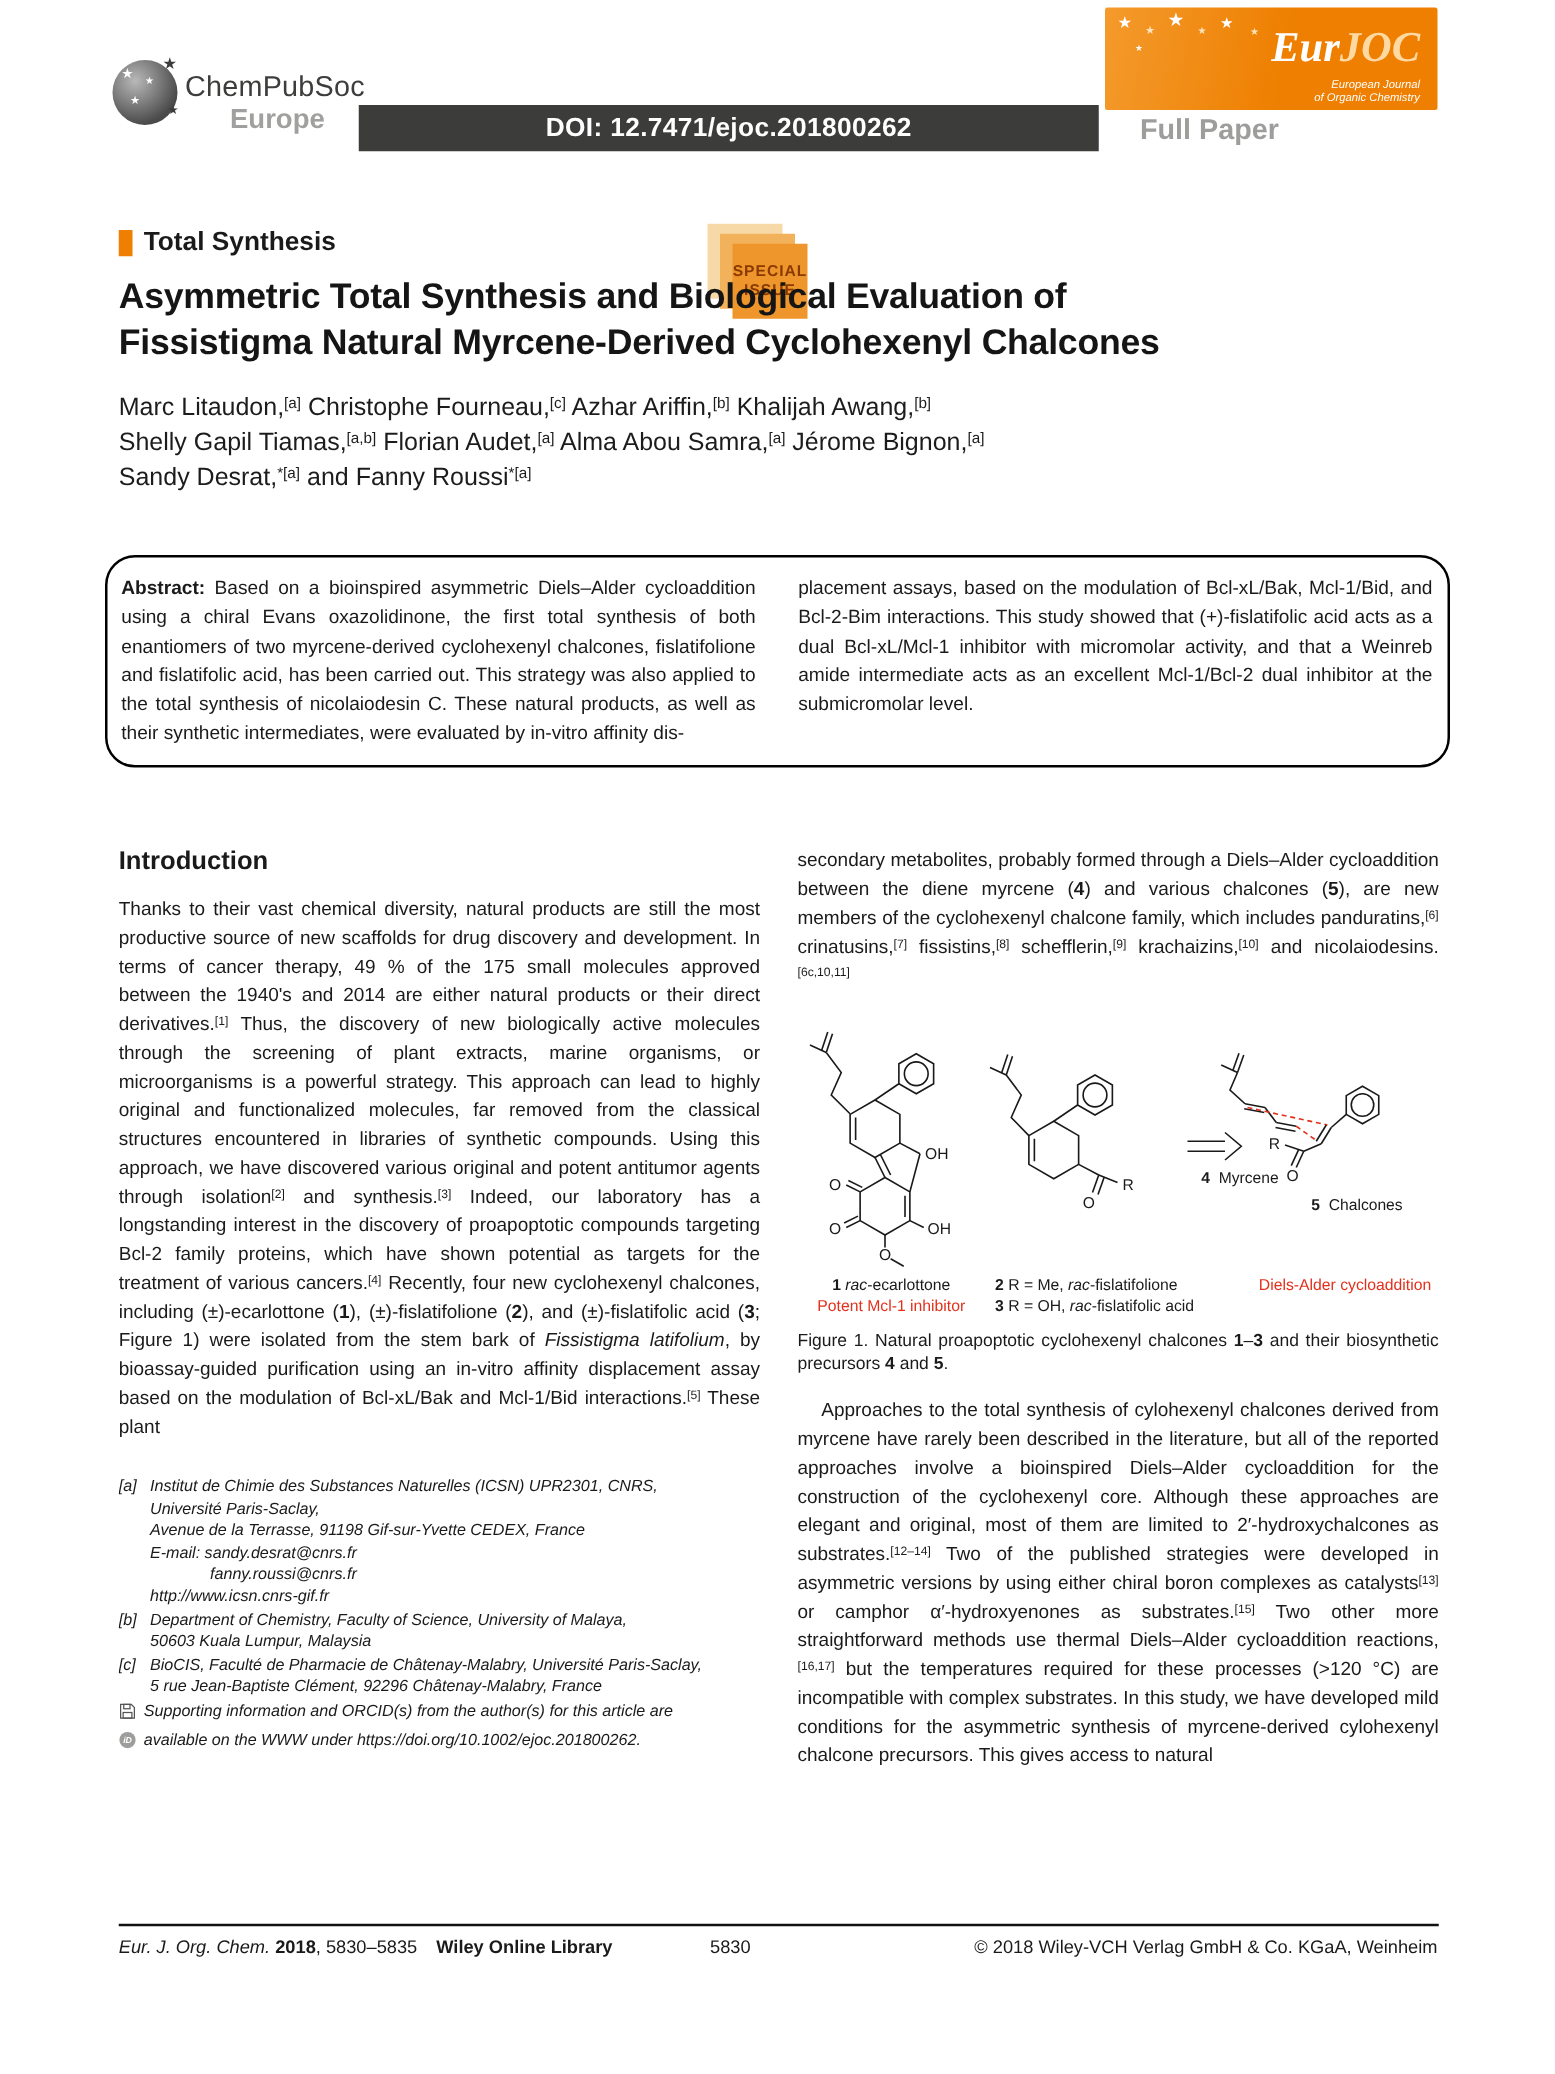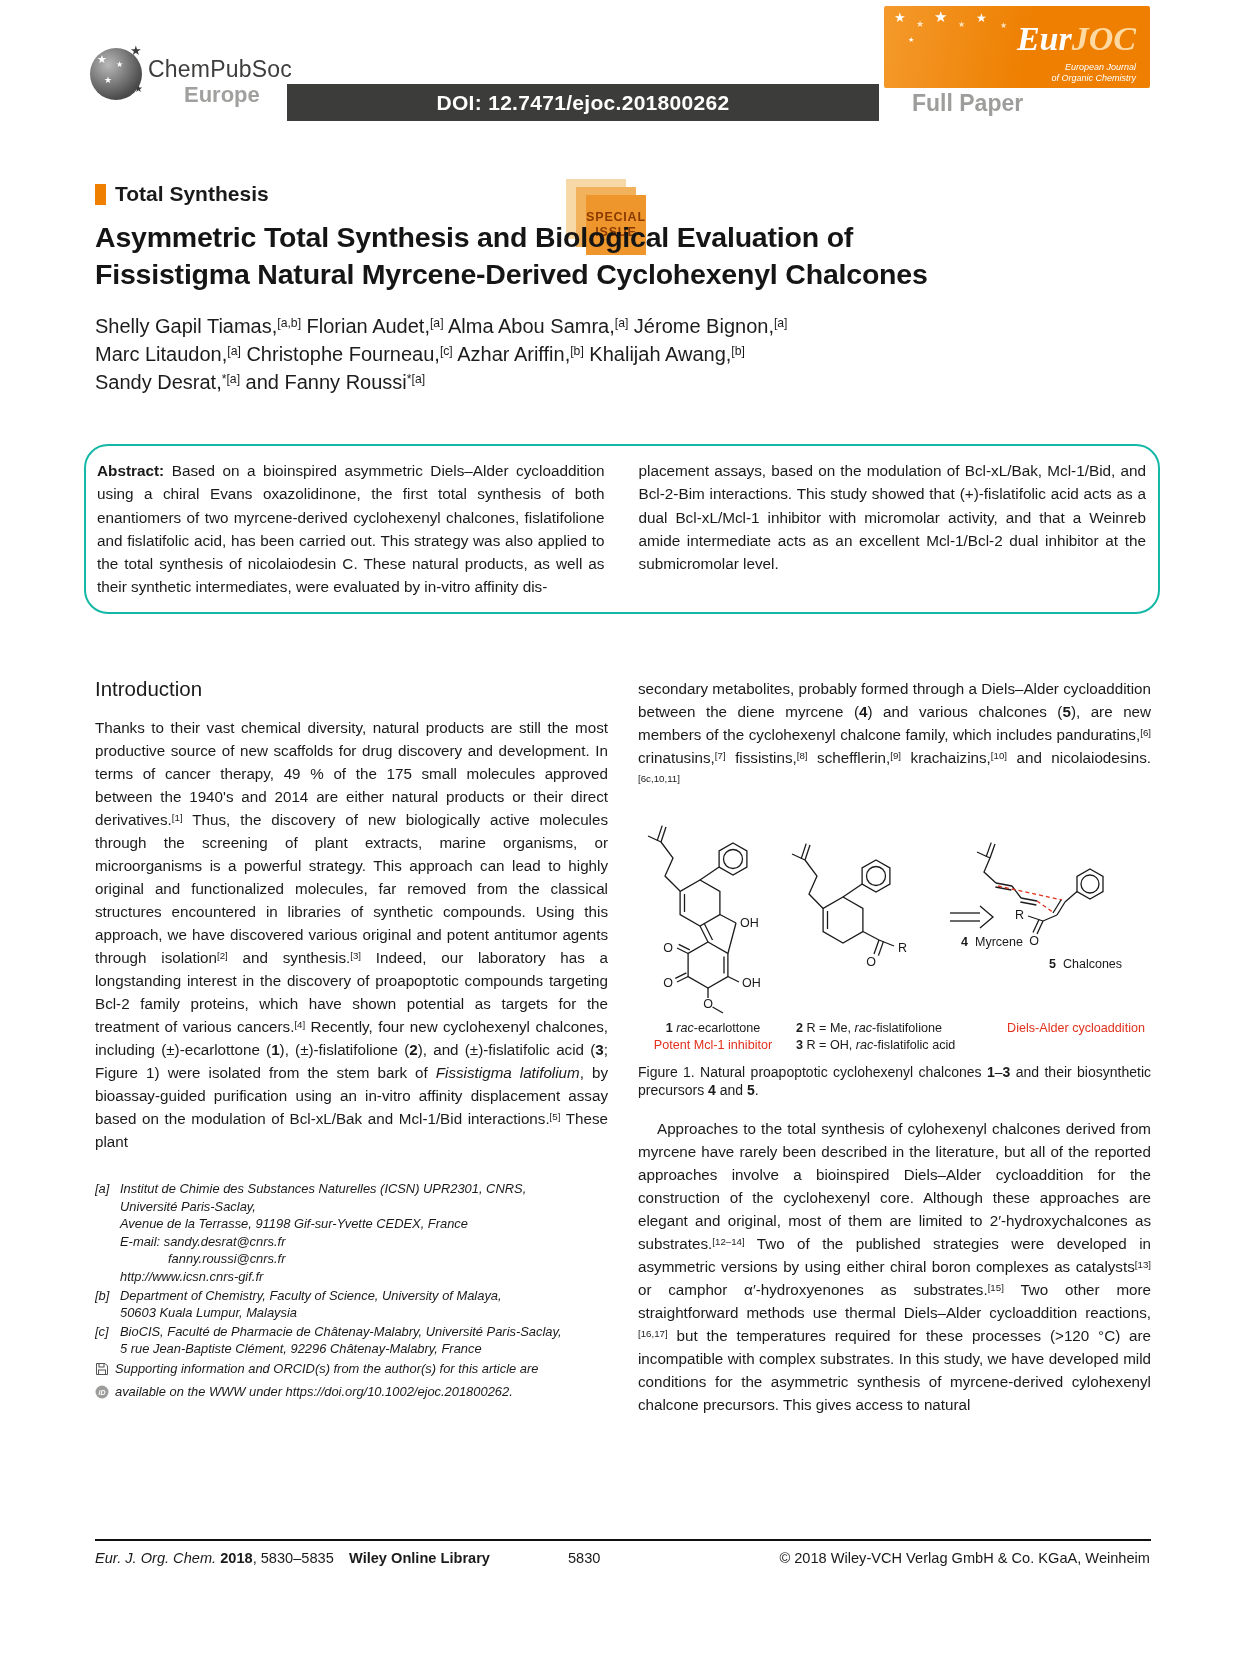--- a/index.html
+++ b/index.html
@@ -44,28 +44,28 @@
   .kicker-rect { width:11px; height:21px; background:#ee7f00; margin-right:9px; flex:none; }
   .kicker-label { font-size:21px; font-weight:700; color:#1a1a1a; }
 
   .title { position:absolute; left:95px; top:219px; width:1010px; font-size:28.5px; font-weight:700;
            line-height:37px; letter-spacing:-0.2px; color:#151515; }
   .authors { position:absolute; left:95px; top:312px; width:1010px; font-size:20px; line-height:28px; color:#1c1c1c; }
   .authors sup { font-size:61%; line-height:0; position:relative; top:-0.5em; vertical-align:baseline; }
 
   
   .abstract-box { position:absolute; left:84px; top:444px; width:1076px; box-sizing:border-box;
-                  border:2px solid #14b8a6; border-radius:24px; padding:13px 12px 13px 11px;
+                  border:2px solid #000000; border-radius:24px; padding:13px 12px 13px 11px;
                   display:flex; gap:34px; }
   .abstract-col { flex:1; font-size:15.3px; line-height:23.3px; text-align:justify; }
 
   
   .cols { position:absolute; left:95px; top:677px; width:1056px; height:858px; display:flex; gap:30px; overflow:hidden; }
   .col { width:513px; flex:none; }
-  .h-intro { font-size:20.5px; font-weight:400; margin:0 0 15px 0; }
+  .h-intro { font-size:20.5px; font-weight:700; margin:0 0 15px 0; }
   .body-p { font-size:15.2px; line-height:23px; text-align:justify; margin:0; }
   .body-p sup, .abstract-col sup, .fig-caption sup { font-size:64%; line-height:0; position:relative; top:-0.45em; vertical-align:baseline; }
   .indent { text-indent:19px; }
 
   
   .fig { margin-top:14px; }
   .fig-svg { display:block; }
   .fig-svg path, .fig-svg polygon, .fig-svg polyline, .fig-svg circle
     { fill:none; stroke:#1a1a1a; stroke-width:1.3; }
   .fig-svg .reddash { stroke:#e2301c; stroke-dasharray:4 3; }
@@ -144,22 +144,22 @@
     <div class="kicker-rect"></div>
     <div class="kicker-label">Total Synthesis</div>
   </div>
 
   <div class="title">
     <div>Asymmetric Total Synthesis and Biological Evaluation of</div>
     <div>Fissistigma Natural Myrcene-Derived Cyclohexenyl Chalcones</div>
   </div>
 
   <div class="authors">
+    <div>Marc Litaudon,<sup>[a]</sup> Christophe Fourneau,<sup>[c]</sup> Azhar Ariffin,<sup>[b]</sup> Khalijah Awang,<sup>[b]</sup></div>
     <div>Shelly Gapil Tiamas,<sup>[a,b]</sup> Florian Audet,<sup>[a]</sup> Alma Abou Samra,<sup>[a]</sup> Jérome Bignon,<sup>[a]</sup></div>
-    <div>Marc Litaudon,<sup>[a]</sup> Christophe Fourneau,<sup>[c]</sup> Azhar Ariffin,<sup>[b]</sup> Khalijah Awang,<sup>[b]</sup></div>
     <div>Sandy Desrat,<sup>*[a]</sup> and Fanny Roussi<sup>*[a]</sup></div>
   </div>
 
   <div class="abstract-box">
     <div class="abstract-col"><b>Abstract:</b> Based on a bioinspired asymmetric Diels–Alder cycloaddition using a chiral Evans oxazolidinone, the first total synthesis of both enantiomers of two myrcene-derived cyclohexenyl chalcones, fislatifolione and fislatifolic acid, has been carried out. This strategy was also applied to the total synthesis of nicolaiodesin C. These natural products, as well as their synthetic intermediates, were evaluated by in-vitro affinity dis-</div>
     <div class="abstract-col">placement assays, based on the modulation of Bcl-xL/Bak, Mcl-1/Bid, and Bcl-2-Bim interactions. This study showed that (+)-fislatifolic acid acts as a dual Bcl-xL/Mcl-1 inhibitor with micromolar activity, and that a Weinreb amide intermediate acts as an excellent Mcl-1/Bcl-2 dual inhibitor at the submicromolar level.</div>
   </div>
 
   <div class="cols">
 

